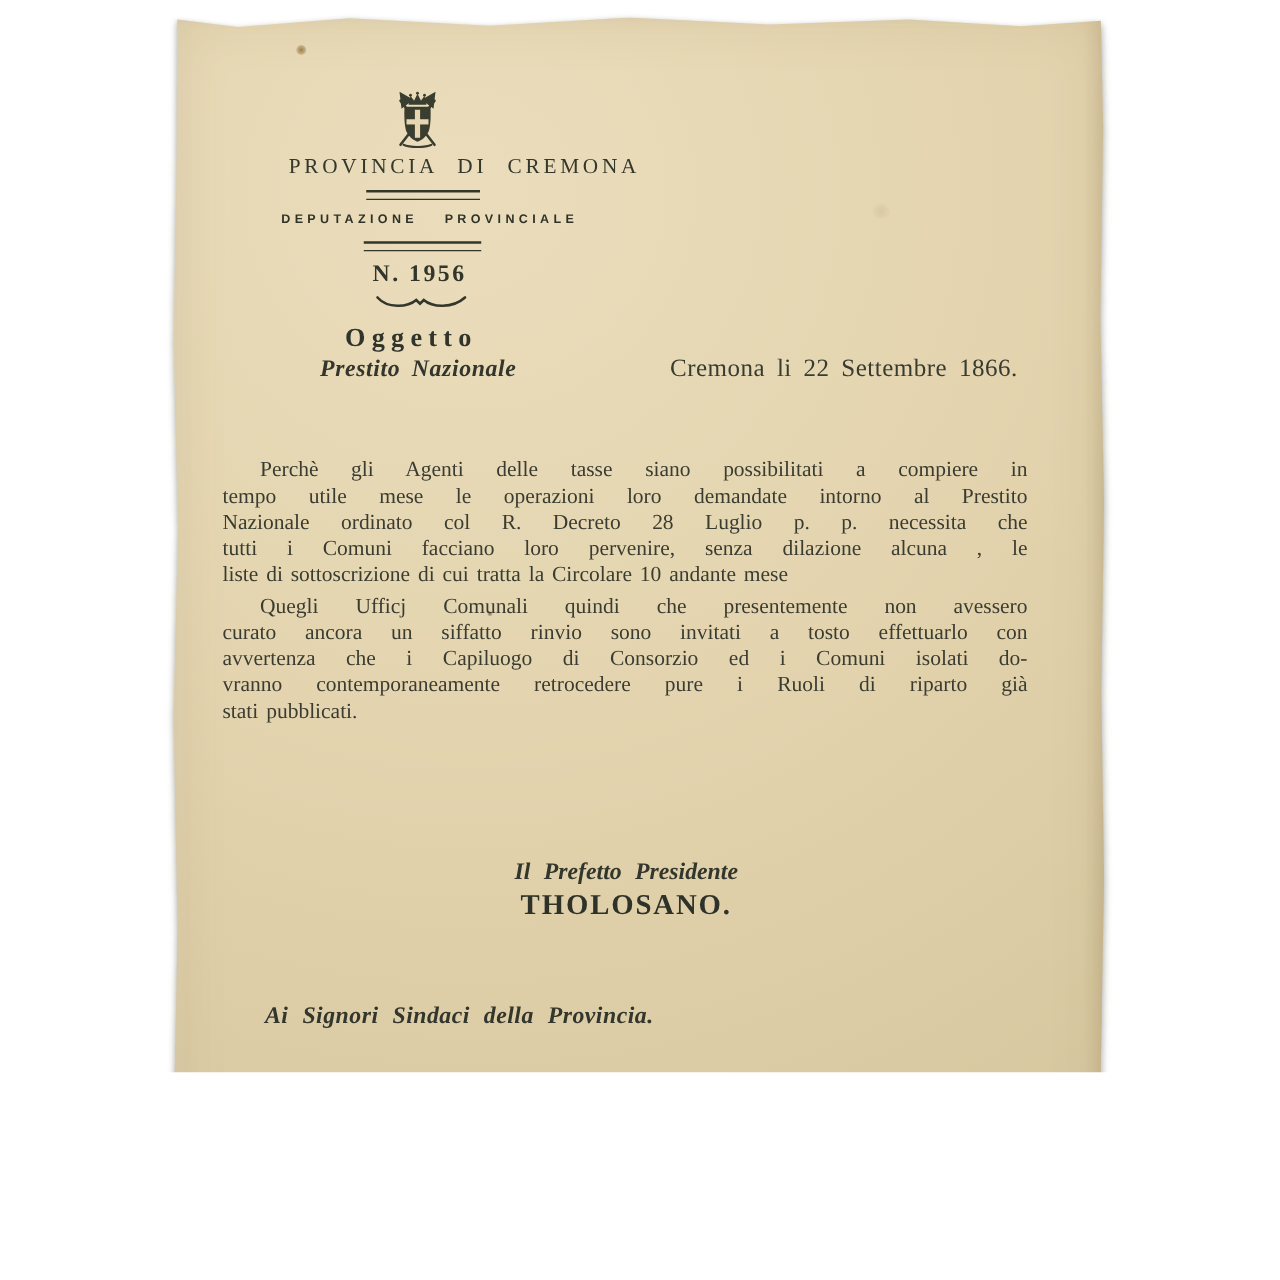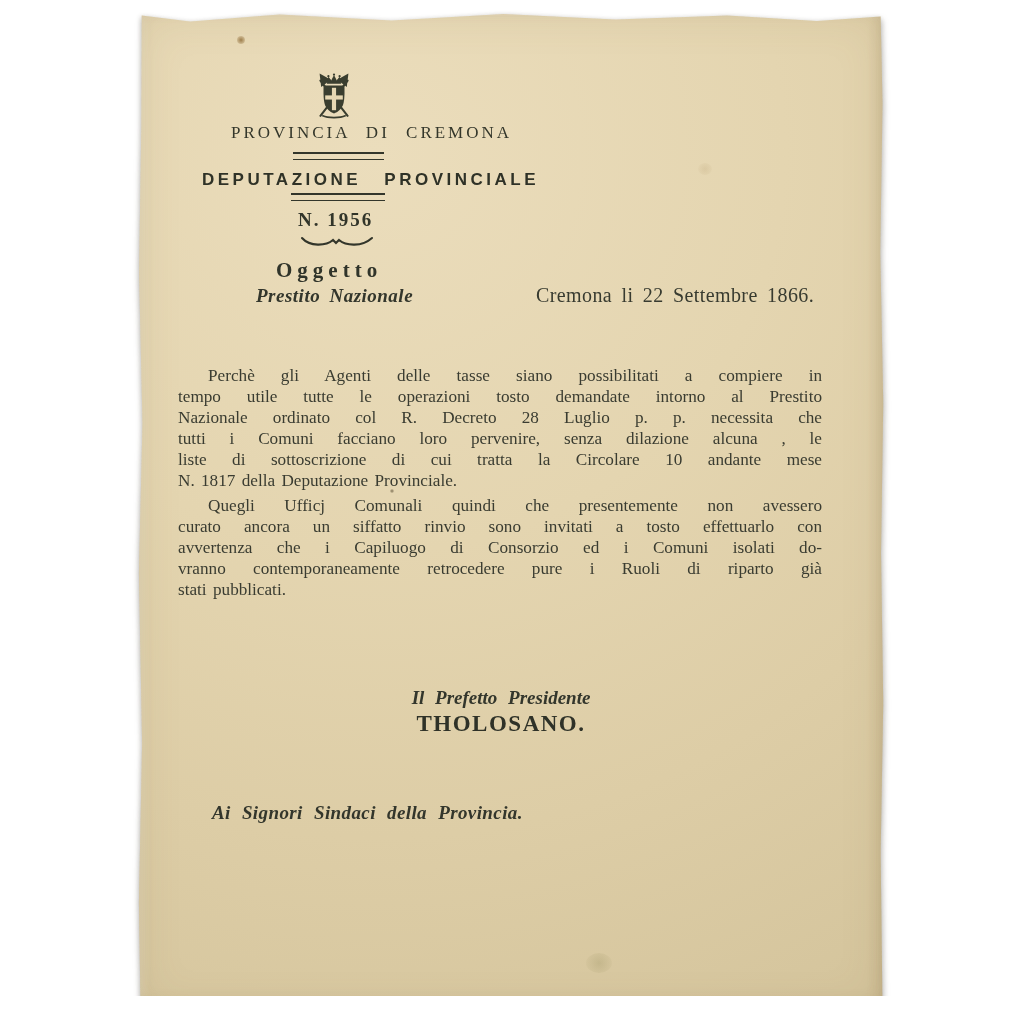--- a/index.html
+++ b/index.html
@@ -1,19 +1,19 @@
 <!DOCTYPE html>
 <html><head>
 <meta charset="utf-8">
 <style>
   html, body { margin: 0; padding: 0; background: #ffffff; }
   .canvas {
     position: relative;
     width: 1024px;
-    height: 996px;
+    height: 858px;
     background: #ffffff;
     overflow: hidden;
     font-family: "Liberation Serif", "DejaVu Serif", serif;
   }
   .paper-wrap {
     position: absolute;
     left: 138px;
     top: 13px;
     width: 746px;
     height: 1000px;
@@ -54,24 +54,24 @@
   .rule {
     position: absolute;
     height: 5px;
     border-top: 2px solid #33362b;
     border-bottom: 1px solid #33362b;
   }
   .rule-1 { left: 155px; top: 139px; width: 91px; }
   .rule-2 { left: 153px; top: 180px; width: 94px; }
   .department {
     position: absolute;
-    left: 64px; top: 157px;
+    left: 87px; top: 157px;
     font-family: "Liberation Sans", "DejaVu Sans", sans-serif;
     font-weight: 700;
-    font-size: 17px;
+    font-size: 10px;
     letter-spacing: 3.5px;
     word-spacing: 15px;
     color: #2f3227;
     white-space: nowrap;
   }
   .doc-number {
     position: absolute;
     left: 160px; top: 196px;
     font-size: 19px;
     font-weight: 700;
@@ -223,25 +223,24 @@
         <path d="M3,4 C11,13 27,12 34,6 L37,9 L40,6 C47,12 63,13 73,4" stroke="#33362b" stroke-width="2.1" fill="none" stroke-linecap="round"></path>
       </svg>
 
       <div class="subject-label">Oggetto</div>
       <div class="subject-value">Prestito Nazionale</div>
       <div class="dateline">Cremona li 22 Settembre 1866.</div>
 
       <div class="body-text">
         <div class="para">
             <div class="line">Perchè gli Agenti delle tasse siano possibilitati a compiere in</div>
-            <div class="line">tempo utile tutte le operazioni tosto demandate intorno al Prestito</div>
+            <div class="line">tempo utile mese le operazioni loro demandate intorno al Prestito</div>
             <div class="line">Nazionale ordinato col R. Decreto 28 Luglio p. p. necessita che</div>
             <div class="line">tutti i Comuni facciano loro pervenire, senza dilazione alcuna , le</div>
             <div class="line">liste di sottoscrizione di cui tratta la Circolare 10 andante mese</div>
-            <div class="line">N. 1817 della Deputazione Provinciale.</div>
           </div>
         <div class="para">
             <div class="line">Quegli Ufficj Comunali quindi che presentemente non avessero</div>
             <div class="line">curato ancora un siffatto rinvio sono invitati a tosto effettuarlo con</div>
             <div class="line">avvertenza che i Capiluogo di Consorzio ed i Comuni isolati do-</div>
             <div class="line">vranno contemporaneamente retrocedere pure i Ruoli di riparto già</div>
             <div class="line">stati pubblicati.</div>
           </div>
       </div>
 

